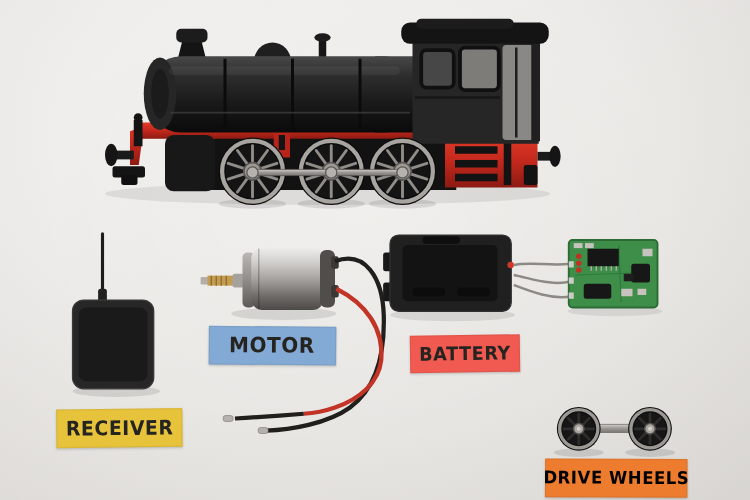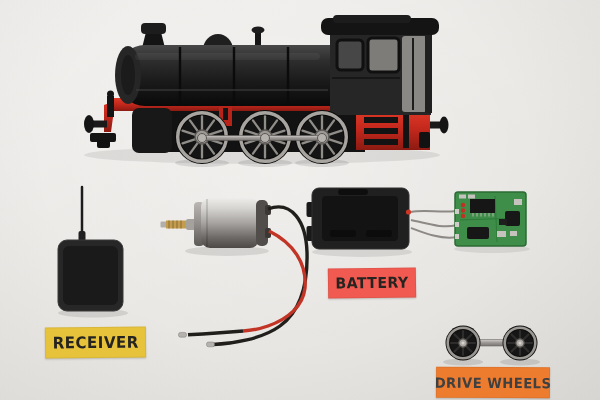--- a/index.html
+++ b/index.html
@@ -278,19 +278,22 @@
       <ellipse cx="520" cy="362" rx="20" ry="3.5" fill="#000" opacity="0.11"></ellipse>
       <rect x="470" y="339.5" width="44" height="6.5" rx="3" fill="url(#gAxle)" stroke="#6b6865" stroke-width="0.6"></rect>
       <use href="#drive-wheel" x="463" y="343"></use>
       <use href="#drive-wheel" x="520" y="343"></use>
     </g>
   </svg>
 
   <div class="label" id="label-receiver" style="background-color: rgb(231, 195, 59); color: rgb(38, 36, 32);">
     <span>RECEIVER</span>
   </div>
+  <div class="label" id="label-motor" style="background-color: rgb(131, 170, 213); color: rgb(38, 36, 32);">
+    <span>MOTOR</span>
+  </div>
   <div class="label" id="label-battery" style="background-color: rgb(241, 90, 80); color: rgb(38, 36, 32);">
     <span>BATTERY</span>
   </div>
-  <div class="label" id="label-drive-wheels" style="background-color: rgb(238, 124, 46); color: #404040;">
+  <div class="label" id="label-drive-wheels" style="background-color: rgb(238, 124, 46); color: #000000;">
     <span>DRIVE WHEELS</span>
   </div>
 </div>
 
 </body></html>

